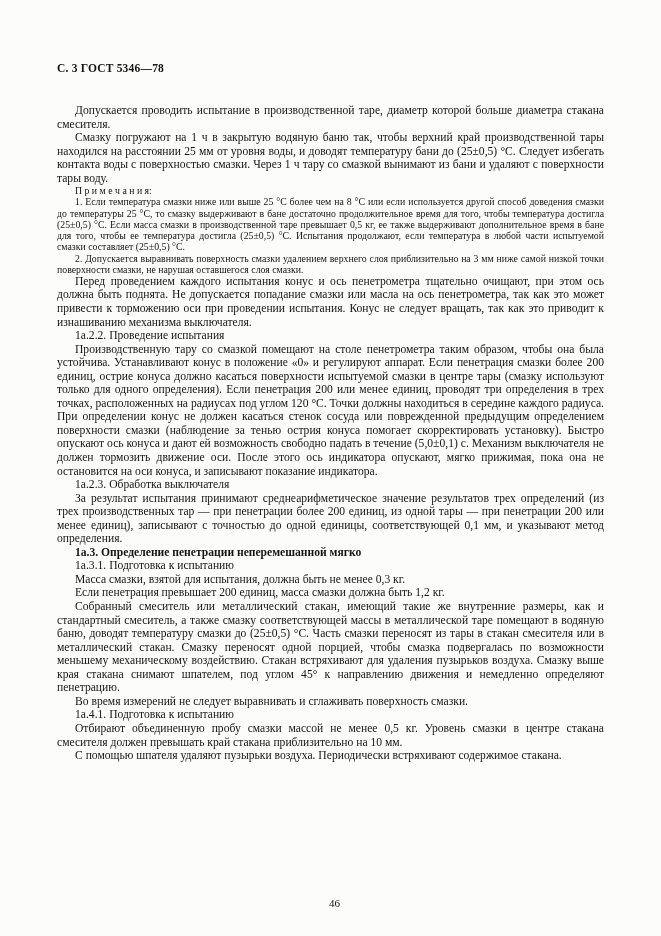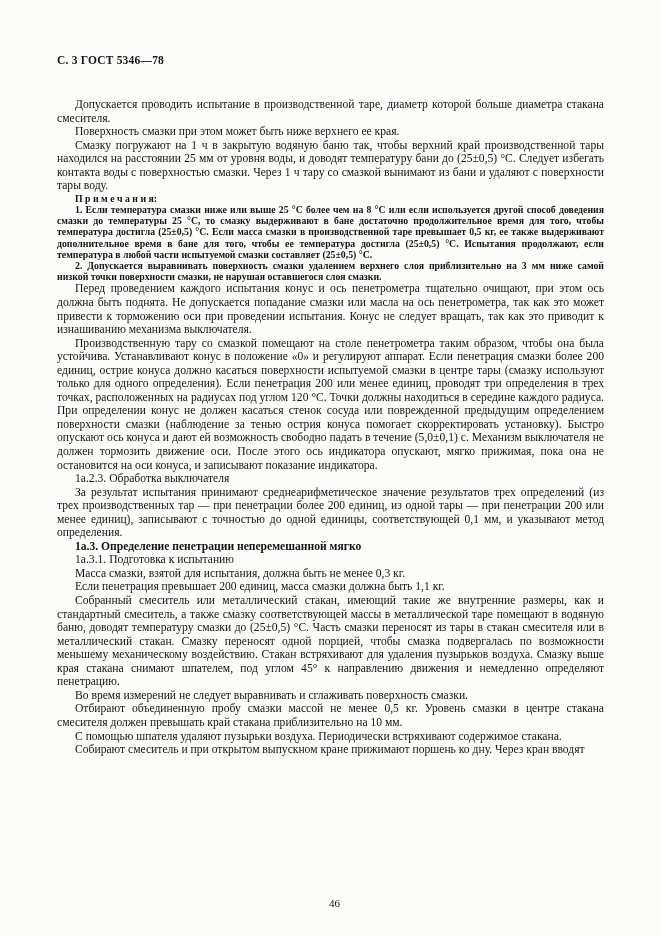--- a/index.html
+++ b/index.html
@@ -13,43 +13,42 @@
     height: 936px;
     margin: 0 auto;
     background: #fcfcfa;
     font-family: "Liberation Serif", serif;
     color: #141414;
     overflow: hidden;
     box-sizing: border-box;
   }
   .page-header {
     position: absolute;
-    top: 54px;
+    top: 62px;
     left: 57px;
     font-size: 11.5px;
     font-weight: bold;
     letter-spacing: 0.2px;
   }
   .doc-body {
     position: absolute;
-    top: 98px;
+    top: 104px;
     left: 57px;
     width: 547px;
     text-align: justify;
   }
   .doc-body p {
     margin: 0;
     text-indent: 18px;
     font-size: 11.6px;
     line-height: 13.55px;
   }
   .doc-body p.small {
     font-size: 9.8px;
     line-height: 11.2px;
-    font-weight: bold;
   }
   .doc-body p.bold {
     font-weight: bold;
   }
   .page-footer {
     position: absolute;
     top: 897px;
     left: 4px;
     width: 661px;
     text-align: center;
@@ -57,34 +56,34 @@
   }
 </style>
 </head>
 <body>
 
 <div class="page">
   <div class="page-header">С. 3 ГОСТ 5346—78</div>
 
   <div class="doc-body">
       <p>Допускается проводить испытание в производственной таре, диаметр которой больше диаметра стакана смесителя.</p>
-      <p>Поверхность смазки при этом может быть ниже верхнего ее края.</p>
       <p>Смазку погружают на 1 ч в закрытую водяную баню так, чтобы верхний край производственной тары находился на расстоянии 25 мм от уровня воды, и доводят температуру бани до (25±0,5) °С. Следует избегать контакта воды с поверхностью смазки. Через 1 ч тару со смазкой вынимают из бани и удаляют с поверхности тары воду.</p>
       <p class="small">П р и м е ч а н и я:</p>
       <p class="small">1. Если температура смазки ниже или выше 25 °С более чем на 8 °С или если используется другой способ доведения смазки до температуры 25 °С, то смазку выдерживают в бане достаточно продолжительное время для  того, чтобы температура  достигла   (25±0,5) °С. Если   масса смазки в производственной таре превышает 0,5 кг, ее также  выдерживают дополнительное время в бане для того, чтобы ее температура достигла (25±0,5) °С. Испытания продолжают, если температура в любой части испытуемой смазки составляет (25±0,5) °С.</p>
       <p class="small">2. Допускается выравнивать поверхность смазки удалением верхнего слоя приблизительно на 3 мм ниже самой низкой точки поверхности смазки, не нарушая оставшегося слоя смазки.</p>
       <p>Перед проведением каждого испытания конус и ось пенетрометра тщательно очищают, при этом ось должна быть поднята. Не допускается попадание смазки или масла на ось пенетрометра, так как это может привести к торможению оси при проведении испытания. Конус не следует вращать, так как это приводит к изнашиванию механизма выключателя.</p>
+      <p>1а.2.2. Проведение испытания</p>
       <p>Производственную тару со смазкой помещают на столе пенетрометра таким образом, чтобы она была устойчива. Устанавливают конус в положение «0» и регулируют аппарат. Если пенетрация смазки более 200 единиц, острие конуса должно касаться поверхности испытуемой смазки в центре тары (смазку используют только для одного определения). Если пенетрация 200 или менее единиц, проводят три определения в трех точках, расположенных на радиусах под углом 120 °С. Точки должны находиться в середине каждого радиуса. При определении конус не должен касаться стенок сосуда или поврежденной предыдущим определением поверхности смазки (наблюдение за тенью острия конуса помогает скорректировать установку). Быстро опускают ось конуса и дают ей возможность свободно падать в течение (5,0±0,1) с. Механизм выключателя не должен тормозить движение оси. После этого ось индикатора опускают, мягко прижимая, пока она не остановится на оси конуса, и записывают показание индикатора.</p>
       <p>1а.2.3. Обработка выключателя</p>
       <p>За результат испытания принимают среднеарифметическое значение результатов трех определений (из трех производственных тар — при пенетрации более 200 единиц, из одной тары — при пенетрации 200 или менее единиц),  записывают с  точностью до одной единицы, соответствующей 0,1 мм, и указывают метод определения.</p>
       <p class="bold">1а.3. Определение пенетрации неперемешанной мягко</p>
       <p>1а.3.1. Подготовка к испытанию</p>
       <p>Масса смазки, взятой для испытания, должна быть не менее 0,3 кг.</p>
-      <p>Если пенетрация превышает 200 единиц, масса смазки должна быть 1,1 кг.</p>
+      <p>Если пенетрация превышает 200 единиц, масса смазки должна быть 1,2 кг.</p>
       <p>Собранный смеситель или металлический стакан, имеющий такие же внутренние размеры, как и стандартный смеситель, а также смазку соответствующей массы в металлической таре помещают в водяную баню, доводят температуру смазки до (25±0,5) °С. Часть смазки переносят из тары в стакан смесителя или в металлический стакан. Смазку переносят одной порцией, чтобы смазка подвергалась по возможности меньшему механическому воздействию. Стакан встряхивают для удаления пузырьков воздуха. Смазку выше края стакана снимают шпателем, под углом 45° к направлению движения и немедленно определяют пенетрацию.</p>
       <p>Во время измерений не следует выравнивать и сглаживать поверхность смазки.</p>
+      <p>1а.4.1. Подготовка к испытанию</p>
       <p>Отбирают объединенную пробу смазки массой не менее 0,5 кг. Уровень смазки в центре стакана смесителя должен превышать край стакана приблизительно на 10 мм.</p>
       <p>С помощью шпателя удаляют пузырьки воздуха. Периодически встряхивают содержимое стакана.</p>
-      <p>Собирают смеситель и при открытом выпускном кране прижимают поршень ко дну. Через кран вводят</p>
     </div>
 
   <div class="page-footer">46</div>
 </div>
 
 </body></html>

